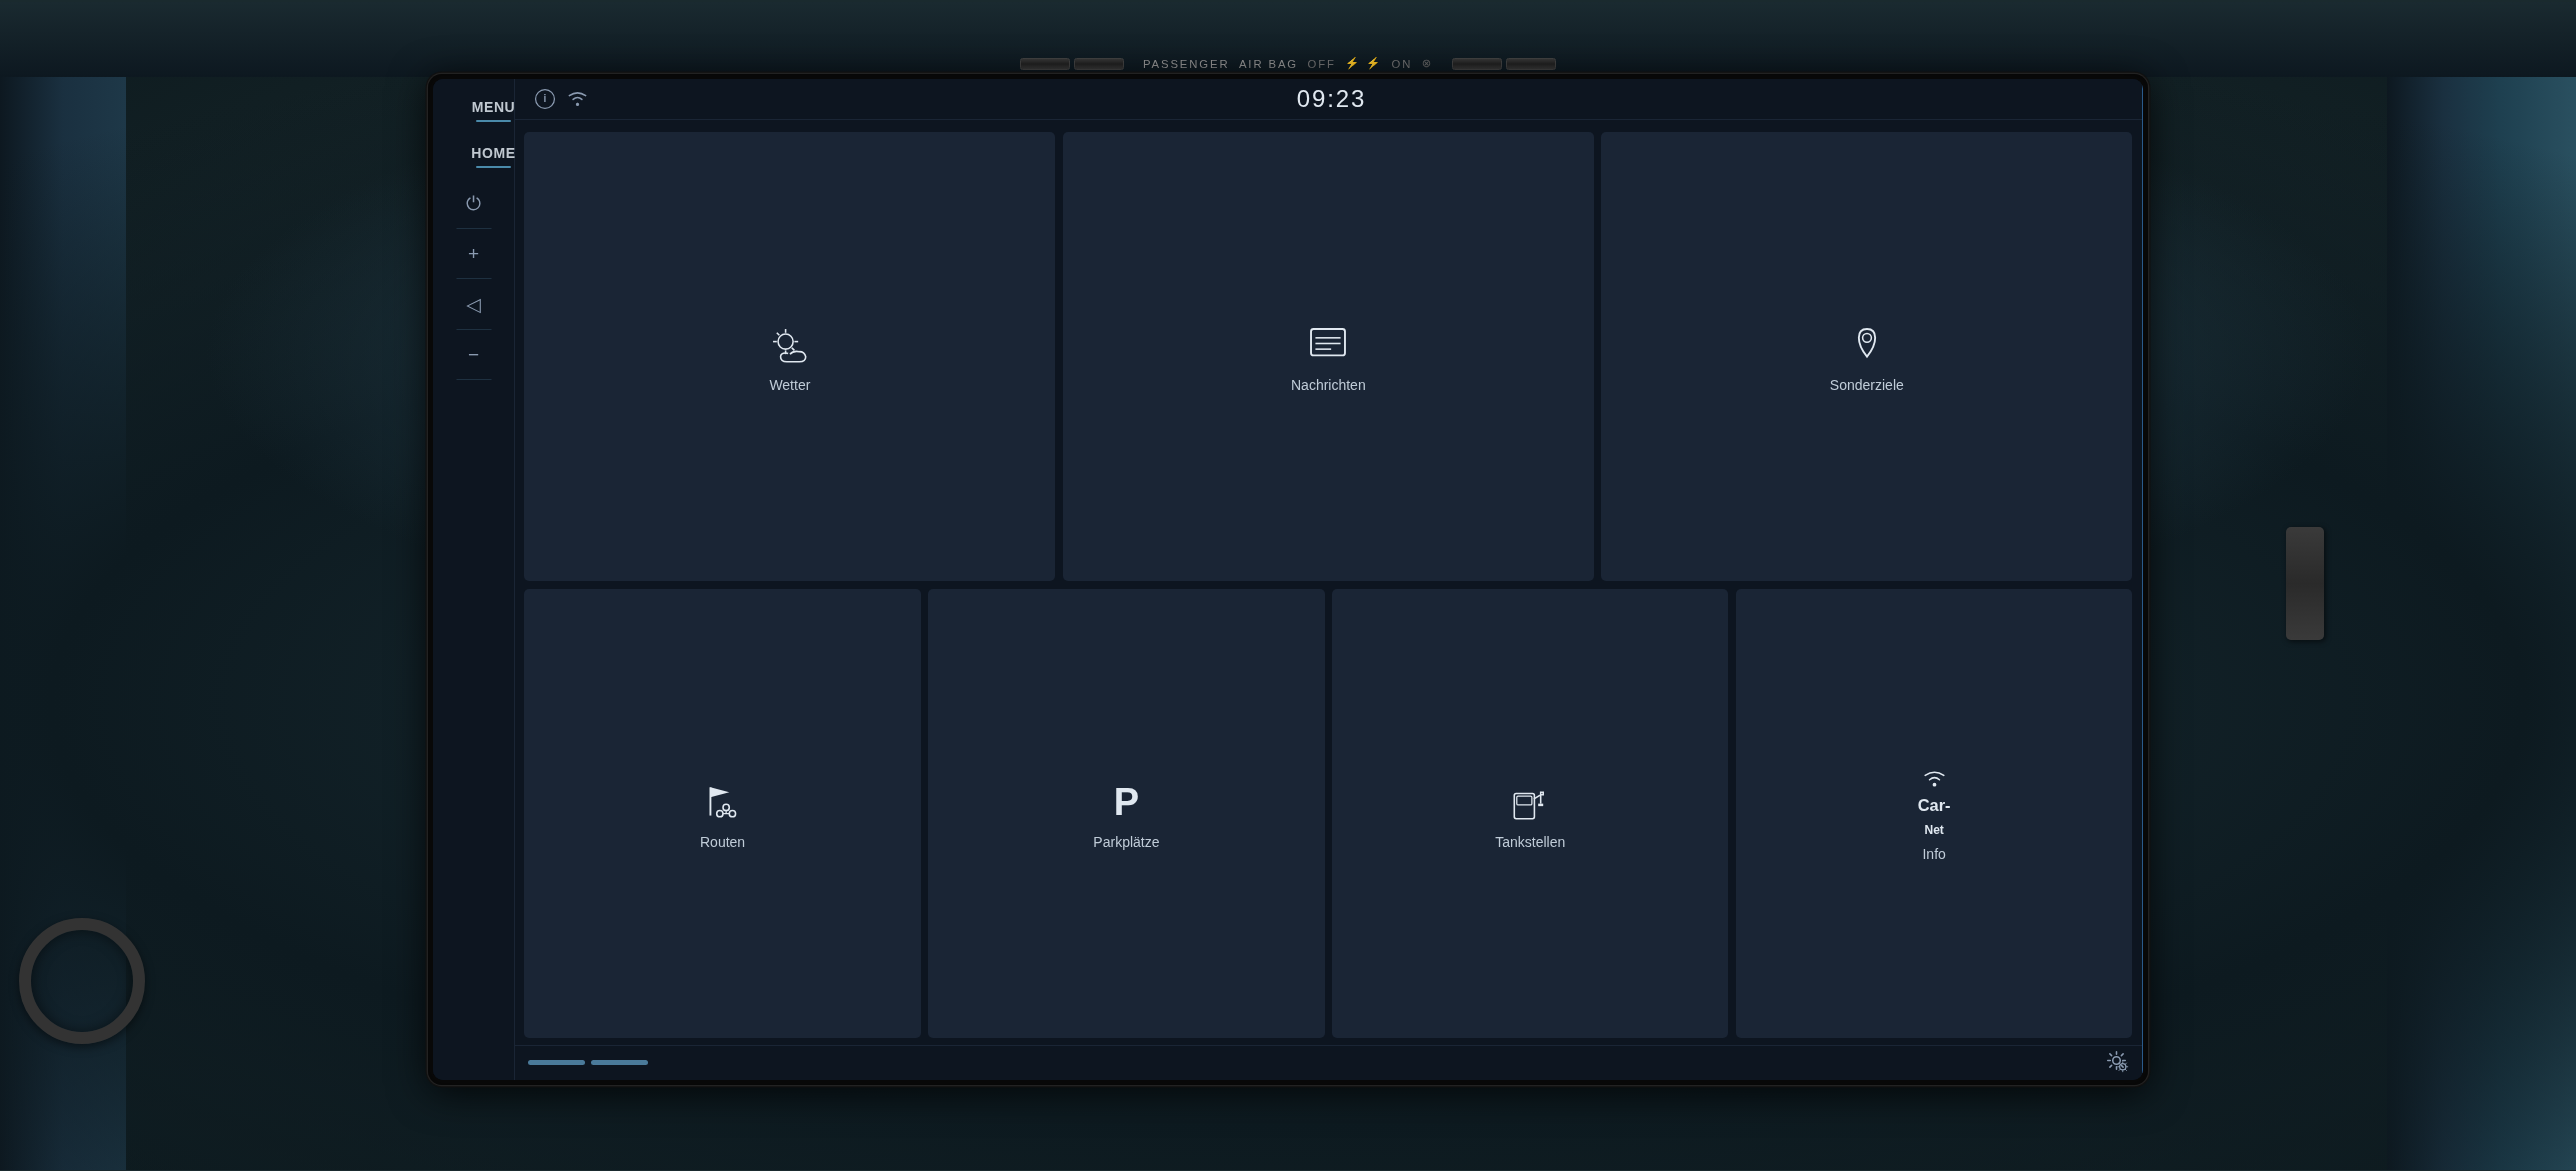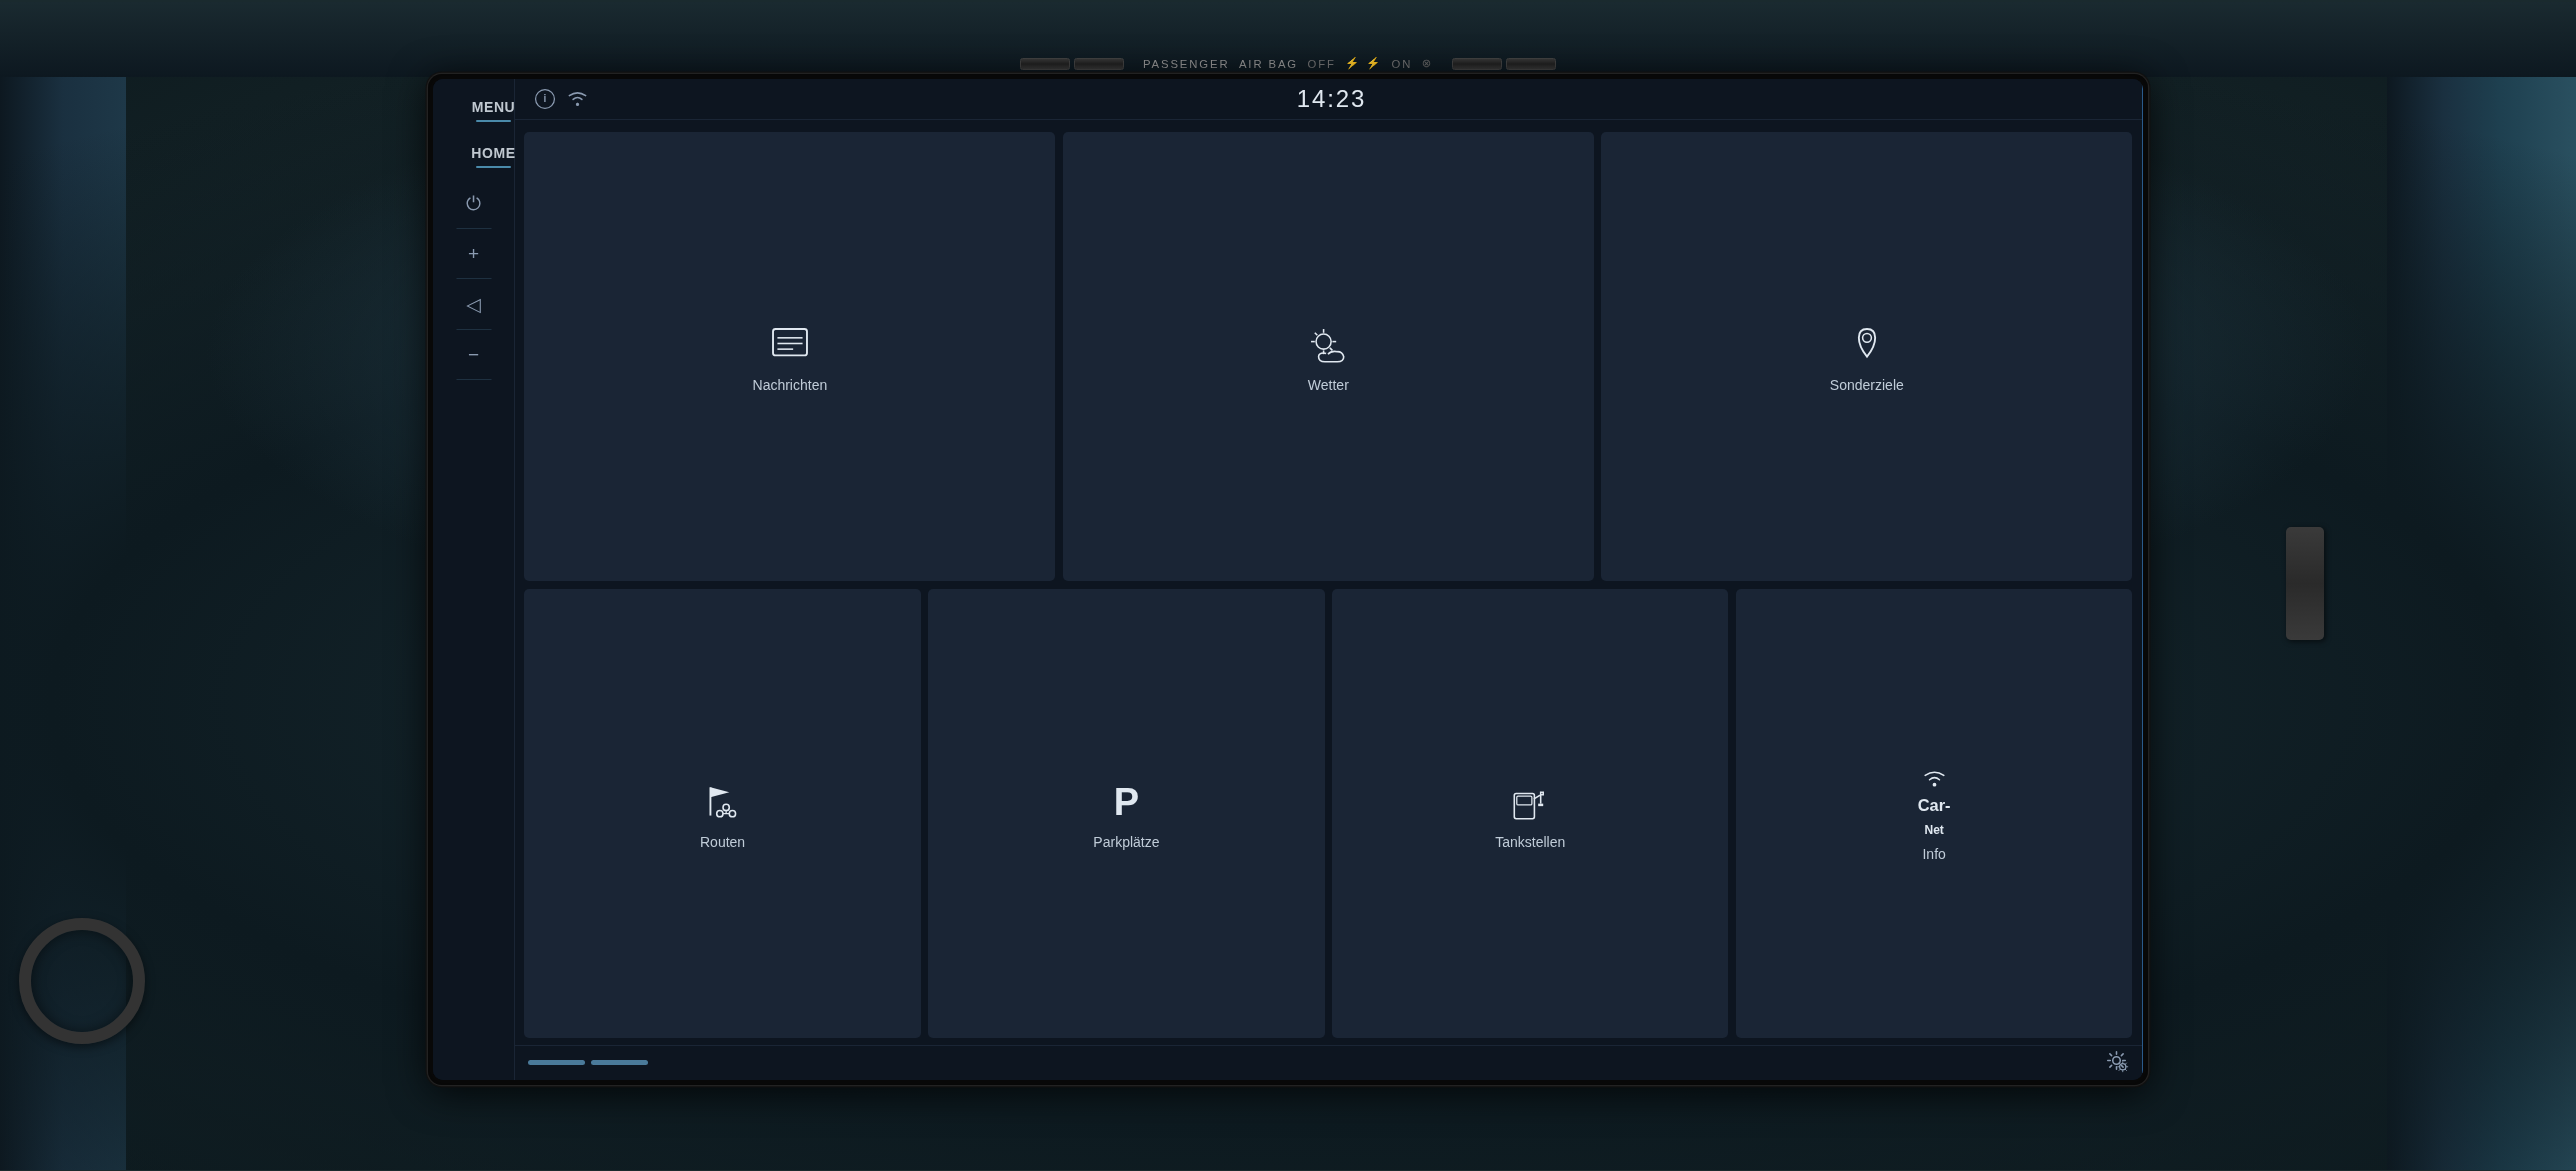--- a/index.html
+++ b/index.html
@@ -369,51 +369,51 @@
               <circle cx="17.5" cy="17.5" r="15" fill="none" stroke="#8a9ab0" stroke-width="2"></circle>
               <text x="17.5" y="23" text-anchor="middle" fill="#8a9ab0" font-size="16" font-weight="bold">i</text>
             </svg>
             <svg width="25" height="17.6" viewBox="0 0 40 28">
               <path d="M20 22 L20 22" stroke="#8a9ab0" stroke-width="3" stroke-linecap="round"></path>
               <path d="M13 15 Q20 9 27 15" fill="none" stroke="#8a9ab0" stroke-width="2.5" stroke-linecap="round"></path>
               <path d="M7 9 Q20 0 33 9" fill="none" stroke="#8a9ab0" stroke-width="2.5" stroke-linecap="round"></path>
               <circle cx="20" cy="23" r="2.5" fill="#8a9ab0"></circle>
             </svg>
           </div>
-          <div class="status-center">14:23</div>
+          <div class="status-center">09:23</div>
           <div class="status-right"></div>
         </div>
 
         <div class="grid-area">
 
           <div class="grid-row">
-
-            <div class="grid-cell">
-              <svg class="cell-svg" viewBox="0 0 70 70">
-                <rect x="8" y="8" width="54" height="42" rx="4" fill="none" stroke="#e0e8f0" stroke-width="3"></rect>
-                <line x1="15" y1="22" x2="55" y2="22" stroke="#e0e8f0" stroke-width="2.5"></line>
-                <line x1="15" y1="31" x2="55" y2="31" stroke="#e0e8f0" stroke-width="2.5"></line>
-                <line x1="15" y1="40" x2="40" y2="40" stroke="#e0e8f0" stroke-width="2.5"></line>
-                <path d="M14 12 L14 12" stroke="#e0e8f0" stroke-width="2"></path>
-              </svg>
-              <span class="cell-label">Nachrichten</span>
-            </div>
 
             <div class="grid-cell">
               <svg class="cell-svg" viewBox="0 0 70 70">
                 <circle cx="28" cy="28" r="12" fill="none" stroke="#e0e8f0" stroke-width="2.5"></circle>
                 <line x1="28" y1="8" x2="28" y2="14" stroke="#e0e8f0" stroke-width="2.5"></line>
                 <line x1="28" y1="42" x2="28" y2="48" stroke="#e0e8f0" stroke-width="2.5"></line>
                 <line x1="8" y1="28" x2="14" y2="28" stroke="#e0e8f0" stroke-width="2.5"></line>
                 <line x1="42" y1="28" x2="48" y2="28" stroke="#e0e8f0" stroke-width="2.5"></line>
                 <line x1="14" y1="14" x2="18" y2="18" stroke="#e0e8f0" stroke-width="2.5"></line>
                 <line x1="38" y1="38" x2="42" y2="42" stroke="#e0e8f0" stroke-width="2.5"></line>
                 <path d="M35 48 Q40 42 50 44 Q58 44 60 52 Q60 60 50 60 L30 60 Q20 60 20 52 Q20 46 28 46 Q30 46 32 47" fill="none" stroke="#e0e8f0" stroke-width="2.5"></path>
               </svg>
               <span class="cell-label">Wetter</span>
+            </div>
+
+            <div class="grid-cell">
+              <svg class="cell-svg" viewBox="0 0 70 70">
+                <rect x="8" y="8" width="54" height="42" rx="4" fill="none" stroke="#e0e8f0" stroke-width="3"></rect>
+                <line x1="15" y1="22" x2="55" y2="22" stroke="#e0e8f0" stroke-width="2.5"></line>
+                <line x1="15" y1="31" x2="55" y2="31" stroke="#e0e8f0" stroke-width="2.5"></line>
+                <line x1="15" y1="40" x2="40" y2="40" stroke="#e0e8f0" stroke-width="2.5"></line>
+                <path d="M14 12 L14 12" stroke="#e0e8f0" stroke-width="2"></path>
+              </svg>
+              <span class="cell-label">Nachrichten</span>
             </div>
 
             <div class="grid-cell">
               <svg class="cell-svg" viewBox="0 0 70 70">
                 <path d="M35 8 Q48 8 48 22 Q48 36 35 52 Q22 36 22 22 Q22 8 35 8 Z" fill="none" stroke="#e0e8f0" stroke-width="3"></path>
                 <circle cx="35" cy="22" r="7" fill="none" stroke="#e0e8f0" stroke-width="2.5"></circle>
               </svg>
               <span class="cell-label">Sonderziele</span>
             </div>
 

